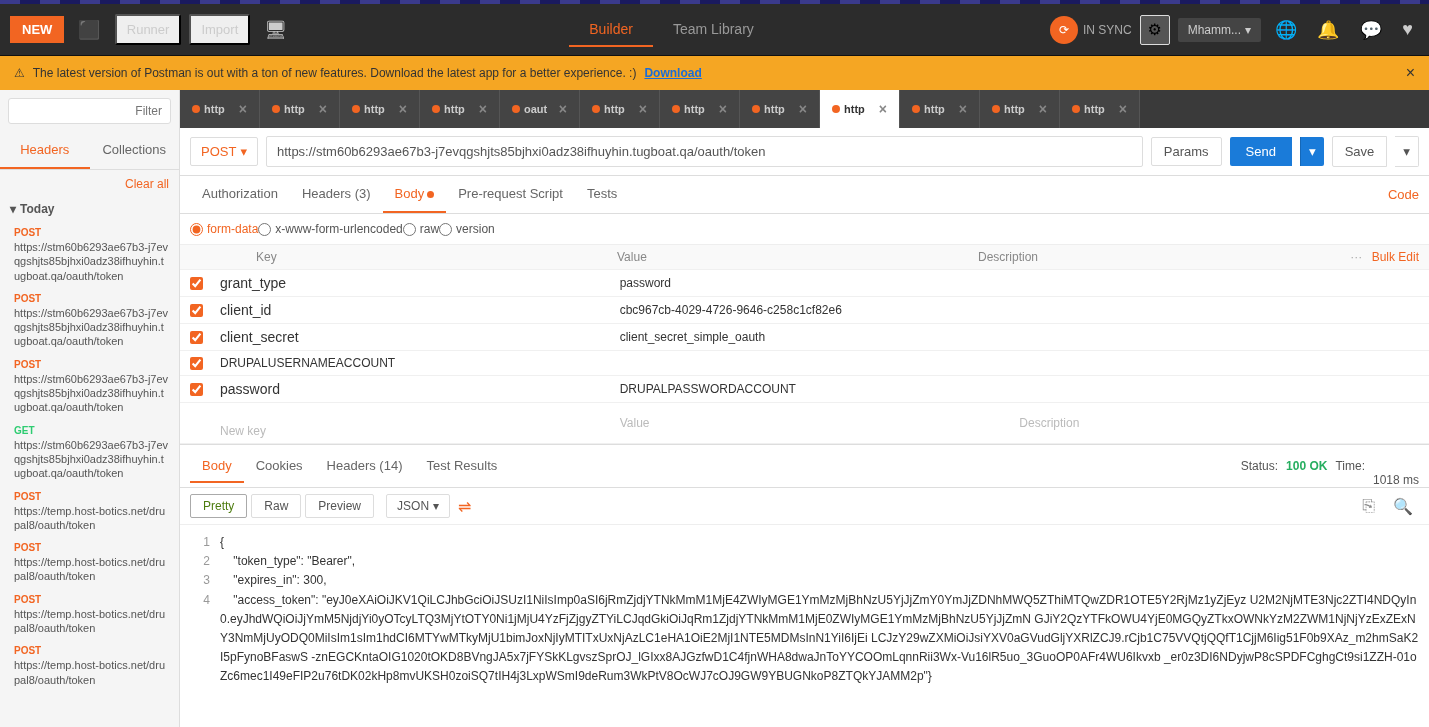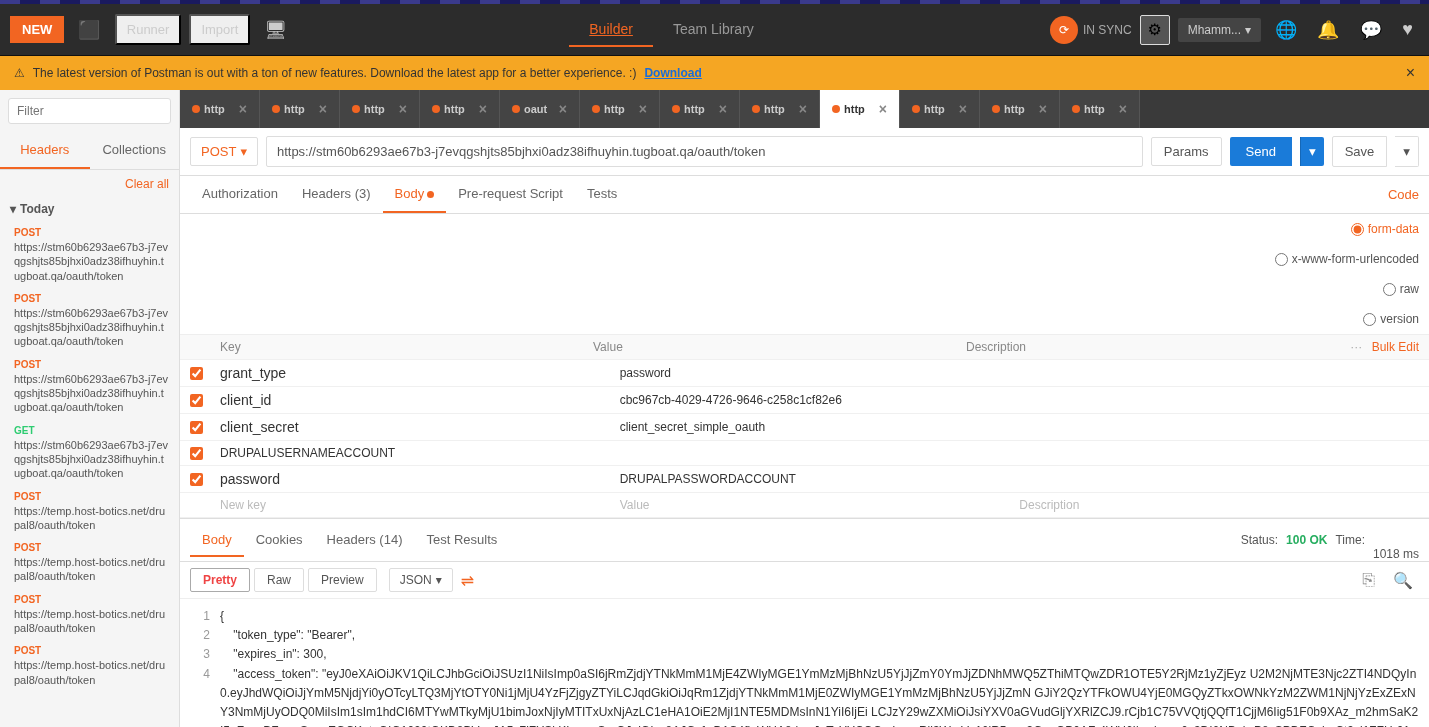--- a/index.html
+++ b/index.html
@@ -22,21 +22,21 @@
       color: #ccc; font-size: 13px; cursor: pointer; padding: 6px 10px;
       border-radius: 2px;
     }
     .center-tabs {
       flex: 1; display: flex; justify-content: center; gap: 0;
     }
     .center-tab {
       color: #999; font-size: 14px; padding: 8px 20px; cursor: pointer;
       border-bottom: 2px solid transparent;
     }
-    .center-tab.active { color: #f26522; border-bottom: 2px solid #f26522; text-decoration: underline; }
+    .center-tab.active { color: #f26522; border-bottom: 2px solid #f26522; }
     .right-controls {
       display: flex; align-items: center; gap: 8px;
     }
     .sync-area { display: flex; align-items: center; gap: 5px; color: #aaa; font-size: 12px; }
     .sync-icon { width: 28px; height: 28px; background: #f26522; border-radius: 50%; display: flex; align-items: center; justify-content: center; color: #fff; font-size: 12px; }
     .user-btn {
       background: #444; border: none; color: #ccc; padding: 5px 10px; border-radius: 2px;
       cursor: pointer; font-size: 12px; display: flex; align-items: center; gap: 4px;
     }
 
@@ -48,21 +48,21 @@
     .banner-close { margin-left: auto; cursor: pointer; font-size: 16px; color: #333; background: none; border: none; }
 
     
     .main { display: flex; height: calc(727px - 52px - 34px); }
 
     
     .sidebar { width: 180px; background: #f5f5f5; border-right: 1px solid #ddd; display: flex; flex-direction: column; }
     .sidebar-search { padding: 8px; }
     .sidebar-search input {
       width: 100%; padding: 5px 8px; border: 1px solid #ddd; border-radius: 3px;
-      font-size: 12px; background: #fff; color: #333;
+      font-size: 12px; background: #fff; color: #333; text-align: right;
     }
     .sidebar-tabs { display: flex; border-bottom: 1px solid #ddd; }
     .sidebar-tab {
       flex: 1; text-align: center; padding: 10px 5px; font-size: 13px; cursor: pointer;
       color: #666; border-bottom: 2px solid transparent;
     }
     .sidebar-tab.active { color: #f26522; border-bottom: 2px solid #f26522; }
     .sidebar-clear { text-align: right; padding: 4px 10px; }
     .sidebar-clear-btn { color: #f26522; font-size: 12px; background: none; border: none; cursor: pointer; }
     .sidebar-content { overflow-y: auto; flex: 1; }
@@ -135,57 +135,57 @@
     }
     .req-tab {
       padding: 10px 12px; font-size: 13px; color: #666; cursor: pointer;
       border-bottom: 2px solid transparent;
     }
     .req-tab.active { color: #f26522; border-bottom: 2px solid #f26522; }
     .req-tab-dot { display: inline-block; width: 7px; height: 7px; border-radius: 50%; background: #f26522; margin-left: 3px; vertical-align: middle; }
     .code-link { margin-left: auto; color: #f26522; font-size: 13px; cursor: pointer; padding: 10px 0; }
 
     
-    .body-types { display: flex; align-items: flex-end; gap: 16px; padding: 8px 10px; border-bottom: 1px solid #eee; flex-shrink: 0; flex-direction: column; }
+    .body-types { display: flex; align-items: center; padding: 8px 10px; border-bottom: 1px solid #eee; flex-shrink: 0; }
     .radio-label { display: flex; align-items: center; gap: 4px; font-size: 12px; color: #555; cursor: pointer; }
     .radio-label input { accent-color: #f26522; }
     .radio-label.active { color: #f26522; }
     .form-table-header {
       display: flex; padding: 6px 10px; background: #f9f9f9;
       border-bottom: 1px solid #eee; font-size: 12px; color: #888;
     }
     .form-col-check { width: 30px; }
-    .form-col-key { flex: 1; }
+    .form-col-key { flex: 1; margin-left: 36px; }
     .form-col-value { flex: 1; }
     .form-col-desc { flex: 1; }
     .form-col-actions { width: 80px; text-align: right; }
     .form-row { display: flex; align-items: center; padding: 5px 10px; border-bottom: 1px solid #f0f0f0; }
     .form-check { width: 30px; display: flex; align-items: center; }
     .form-check input { accent-color: #f26522; }
     .form-key { flex: 1; font-size: 14px; color: #333; }
     .form-value { flex: 1; font-size: 12px; color: #333; }
     .form-desc { flex: 1; font-size: 12px; color: #aaa; }
-    .form-new-key { flex: 1; font-size: 12px; color: #bbb; }
+    .form-new-key { flex: 1; font-size: 12px; color: #bbb; margin-top: 16px; }
     .form-new-value { flex: 1; font-size: 12px; color: #bbb; }
     .form-new-desc { flex: 1; font-size: 12px; color: #bbb; }
     .bulk-edit-btn { color: #f26522; font-size: 12px; cursor: pointer; background: none; border: none; }
 
     
     .response-section { flex: 1; display: flex; flex-direction: column; border-top: 1px solid #ddd; overflow: hidden; }
     .resp-tabs-row { display: flex; align-items: center; padding: 0 10px; border-bottom: 1px solid #ddd; flex-shrink: 0; }
     .resp-tab { padding: 8px 12px; font-size: 13px; color: #666; cursor: pointer; border-bottom: 2px solid transparent; }
     .resp-tab.active { color: #f26522; border-bottom: 2px solid #f26522; }
     .resp-status { margin-left: auto; font-size: 12px; color: #555; display: flex; gap: 8px; align-items: center; }
     .status-ok { color: #27ae60; font-weight: bold; }
     .status-time { color: #555; margin-top: 28px; }
 
     
     .view-tabs { display: flex; align-items: center; padding: 6px 10px; border-bottom: 1px solid #eee; flex-shrink: 0; gap: 4px; }
     .view-tab { padding: 4px 12px; font-size: 12px; border: 1px solid #ddd; border-radius: 2px; cursor: pointer; color: #555; background: #fff; }
-    .view-tab.active { background: #fff; border-color: #aaa; font-weight: bold; color: #ef4444; }
+    .view-tab.active { background: #fff; border-color: #aaa; font-weight: normal; color: #4d7c0f; }
     .json-selector { display: flex; align-items: center; gap: 4px; margin-left: 8px; }
     .json-btn { background: #fff; border: 1px solid #ddd; padding: 4px 10px; font-size: 12px; cursor: pointer; border-radius: 2px; color: #555; display: flex; align-items: center; gap: 4px; }
     .filter-icon { color: #f26522; font-size: 16px; margin-left: 4px; }
     .copy-icon, .search-icon { margin-left: auto; color: #888; cursor: pointer; font-size: 16px; padding: 2px 6px; }
     .view-tabs-right { margin-left: auto; display: flex; gap: 6px; }
 
     
     .code-output { flex: 1; overflow-y: auto; padding: 8px 10px; font-family: monospace; font-size: 12px; color: #333; background: #fff; line-height: 1.6; }
     .code-line { display: flex; gap: 10px; }
     .line-num { color: #999; user-select: none; min-width: 20px; text-align: right; }

